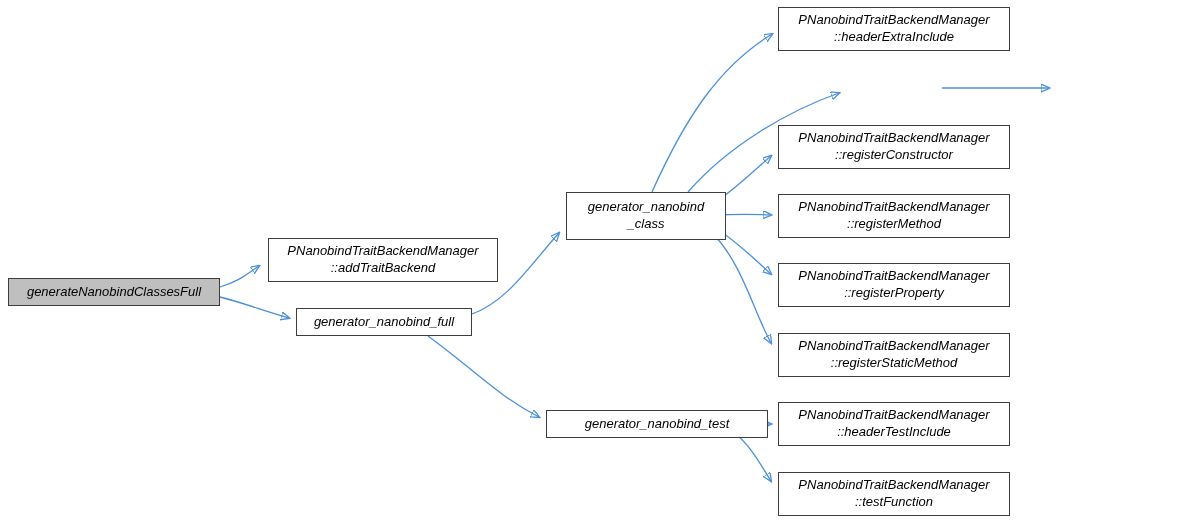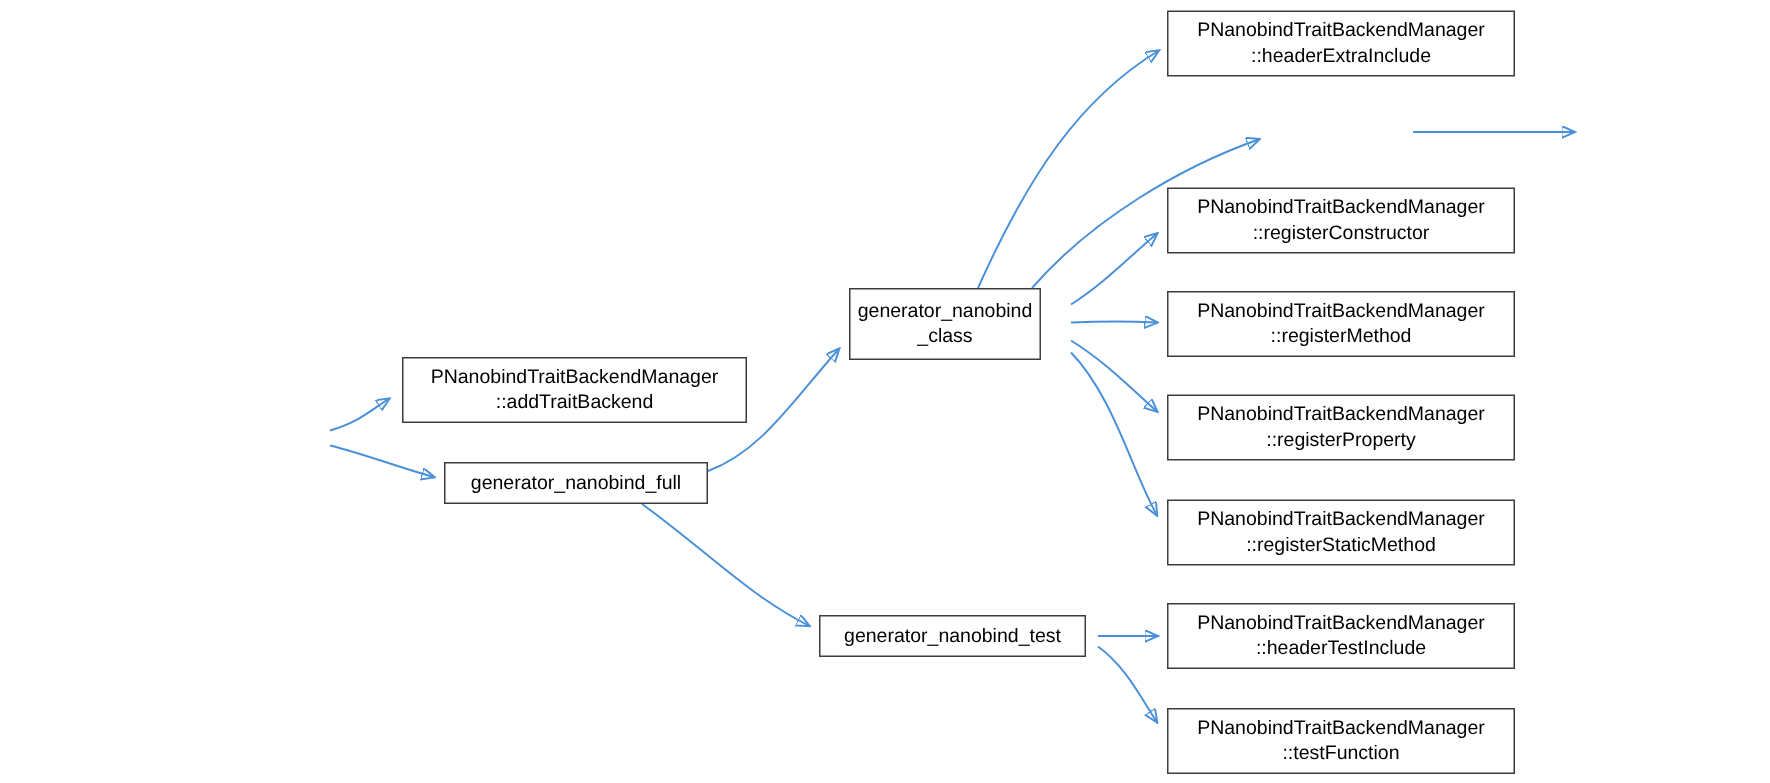--- a/index.html
+++ b/index.html
@@ -6,21 +6,21 @@
   .canvas{
     position:relative;width:1180px;height:522px;background:#ffffff;
     font-family:"Liberation Sans",sans-serif;overflow:hidden;
   }
   .edges{position:absolute;left:0;top:0;width:1180px;height:522px;}
   .edges path{fill:none;stroke:#4a90d9;stroke-width:1.3px;}
   .node{
     position:absolute;box-sizing:border-box;border:1px solid #3d3d3d;
     background:#ffffff;color:#000000;display:flex;align-items:center;
     justify-content:center;text-align:center;font-size:13px;line-height:1.28;
-    white-space:pre-line;padding:2px 4px;cursor:default;
+    white-space:pre-line;padding:2px 4px;cursor:default;font-style:italic;
   }
   .node.root{background:#bfbfbf;}
 </style>
 </head>
 <body>
 
 <div class="canvas">
 
   <svg class="edges" viewBox="0 0 1180 522" xmlns="http://www.w3.org/2000/svg">
     <defs>
@@ -36,30 +36,31 @@
     <path d="M 688,192 C 728,146 788,111 839,93" marker-end="url(#arrow)"></path>
     <path d="M 714,203 C 736,189 752,172 771,156" marker-end="url(#arrow)"></path>
     <path d="M 714,215 C 736,214 752,214 771,215" marker-end="url(#arrow)"></path>
     <path d="M 714,227 C 738,242 754,259 771,274" marker-end="url(#arrow)"></path>
     <path d="M 714,235 C 742,264 754,312 771,343" marker-end="url(#arrow)"></path>
     <path d="M 942,88 C 978,88 1014,88 1049,88" marker-end="url(#arrow)"></path>
     <path d="M 732,424 C 745,424 758,424 771,424" marker-end="url(#arrow)"></path>
     <path d="M 732,431 C 750,444 760,464 771,481" marker-end="url(#arrow)"></path>
   </svg>
 
+  <div class="node root" style="left:8px;top:278px;width:212px;height:28px">generateNanobindClassesFull</div>
 
   <div class="node" style="left:268px;top:238px;width:230px;height:44px">PNanobindTraitBackendManager
 ::addTraitBackend</div>
 
   <div class="node" style="left:296px;top:308px;width:176px;height:28px">generator_nanobind_full</div>
 
-  <div class="node" style="left:566px;top:192px;width:128px;height:48px">generator_nanobind
+  <div class="node" style="left:566px;top:192px;width:160px;height:48px">generator_nanobind
 _class</div>
 
-  <div class="node" style="left:546px;top:410px;width:178px;height:28px">generator_nanobind_test</div>
+  <div class="node" style="left:546px;top:410px;width:222px;height:28px">generator_nanobind_test</div>
 
   <div class="node" style="left:778px;top:7px;width:232px;height:44px">PNanobindTraitBackendManager
 ::headerExtraInclude</div>
 
 
 
   <div class="node" style="left:778px;top:125px;width:232px;height:44px">PNanobindTraitBackendManager
 ::registerConstructor</div>
 
   <div class="node" style="left:778px;top:194px;width:232px;height:44px">PNanobindTraitBackendManager

